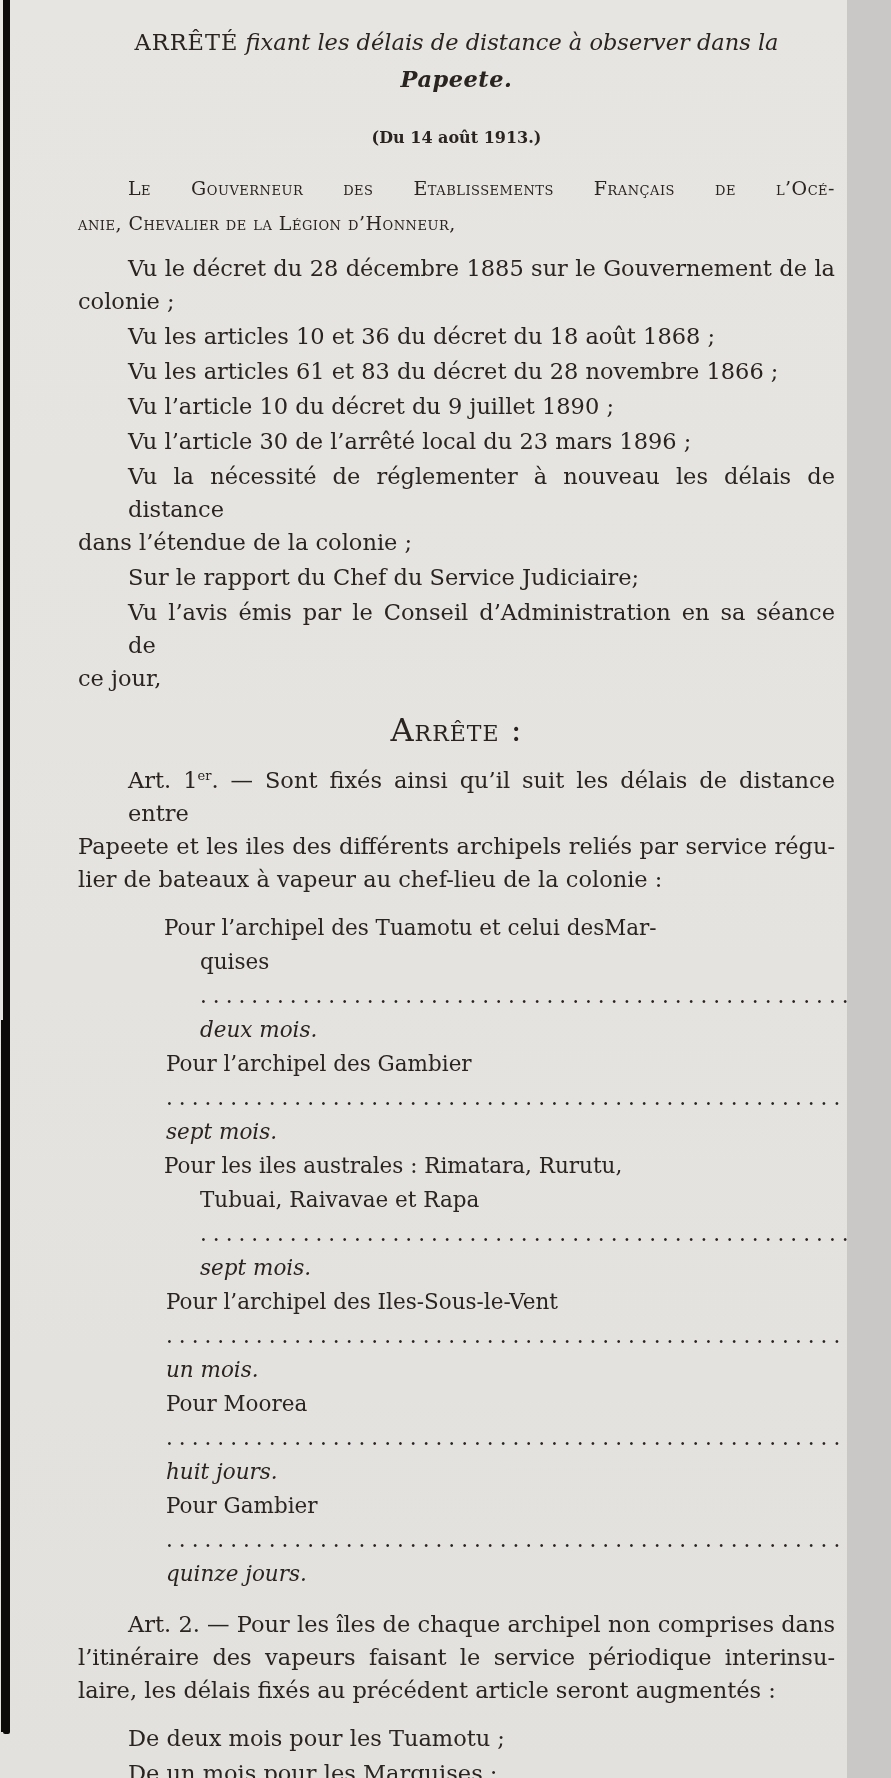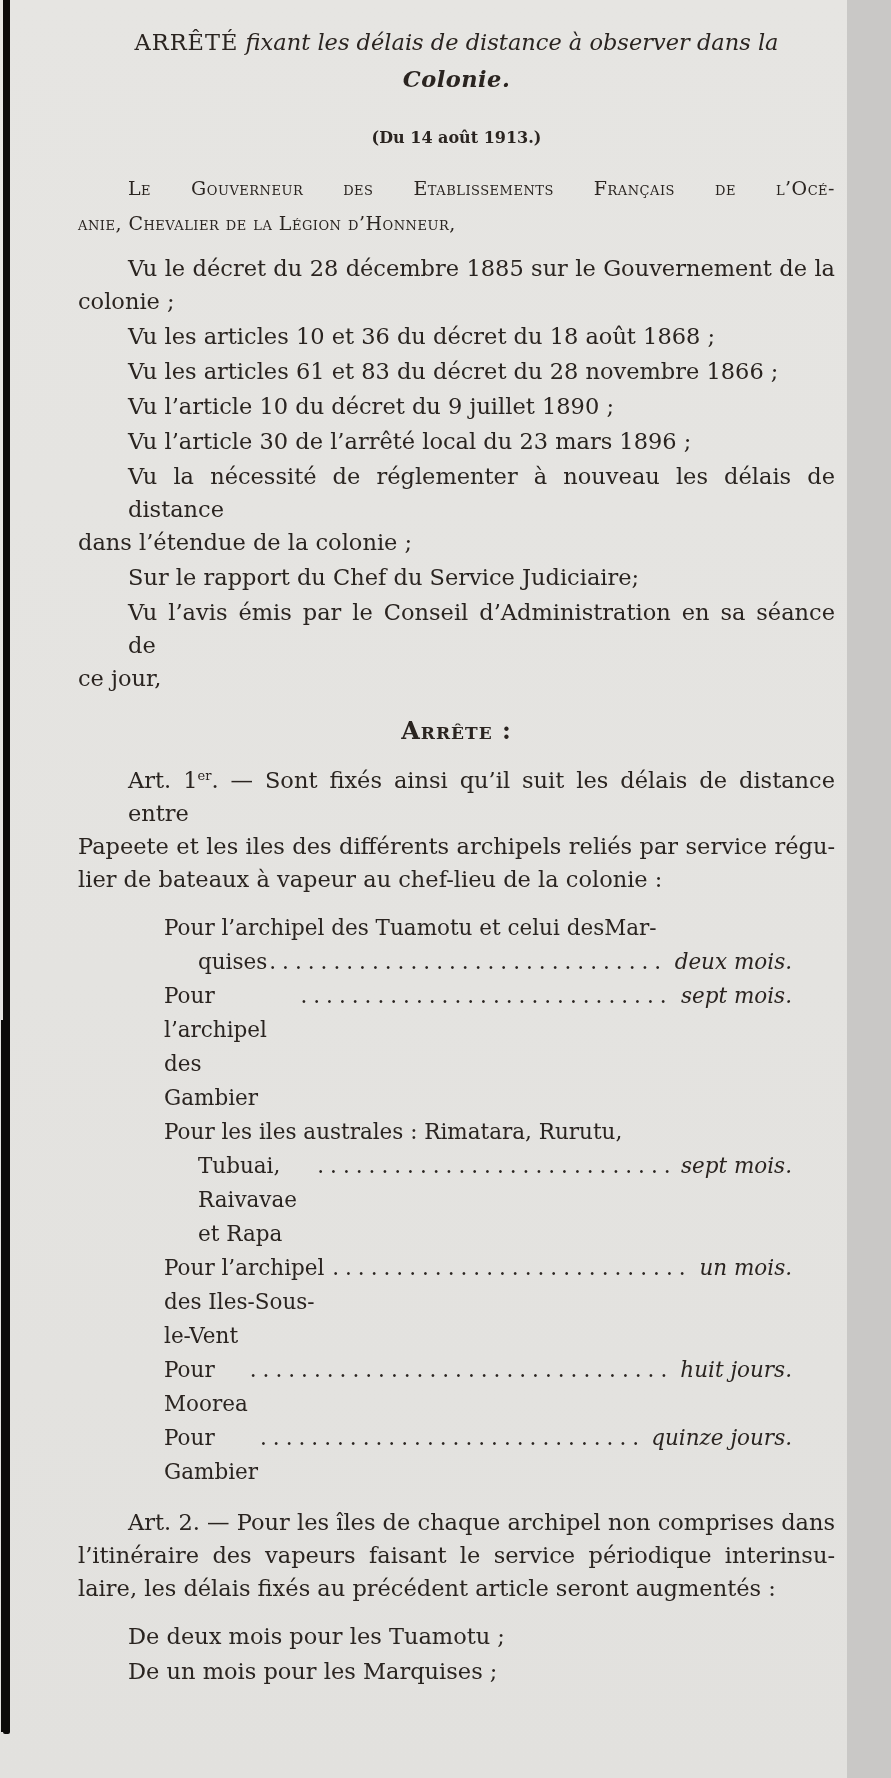--- a/index.html
+++ b/index.html
@@ -41,34 +41,34 @@
   .title-italic { font-style: italic; }
   .title-line2 { font-style: italic; font-weight: 700; letter-spacing: 0.5px; }
   .date-line { margin-top: 23px; font-weight: 700; font-size: 16px; }
   .salutation { margin-top: 17px; line-height: 35px; font-variant: small-caps; font-weight: 400; font-size: 19px; letter-spacing: 0.5px; }
   .recitals { margin-top: 11px; }
   .para { margin: 2px 0; }
   .pind { padding-left: 50px; }
   .jl { text-align: justify; text-align-last: justify; }
   .decree-heading {
     margin-top: 19px;
-    font-variant: small-caps; font-weight: 700;
-    font-size: 24px; letter-spacing: 1px;
+    font-variant: small-caps; font-weight: 400;
+    font-size: 32px; letter-spacing: 1px;
   }
   .article { margin-top: 17px; }
   .article sup { font-size: 13px; line-height: 0; }
   .delays-table {
     margin: 15px 0 0 86px;
     width: 630px;
     font-size: 21.5px;
     line-height: 34px;
   }
   .trow { margin: 0; }
   .trow .wrap-ind { padding-left: 34px; }
-  .leader-line { display: flex; align-items: baseline; }
+  .leader-line { display: flex; align-items: baseline; flex-direction: column; }
   .leader {
     flex: 1 1 auto;
     overflow: hidden;
     white-space: nowrap;
     margin: 0 8px 0 2px;
     color: #2a2420;
   }
   .leader::after {
     content: "..................................................................";
     letter-spacing: 6px;
@@ -80,21 +80,21 @@
 </head>
 <body>
 
 <div class="page">
   <div class="edge-bar"></div>
 
   <div class="content">
 
     <div class="title-block centered">
       <div><span class="title-caps">ARRÊTÉ</span><span class="title-italic"> fixant les délais de distance à observer dans la</span></div>
-      <div class="title-line2">Colonie.</div>
+      <div class="title-line2">Papeete.</div>
     </div>
 
     <div class="date-line centered">(Du 14 août 1913.)</div>
 
     <div class="salutation">
       <div class="pind jl">Le Gouverneur des Etablissements Français de l’Océ-</div>
       <div>anie, Chevalier de la Légion d’Honneur,</div>
     </div>
 
     <div class="recitals">

